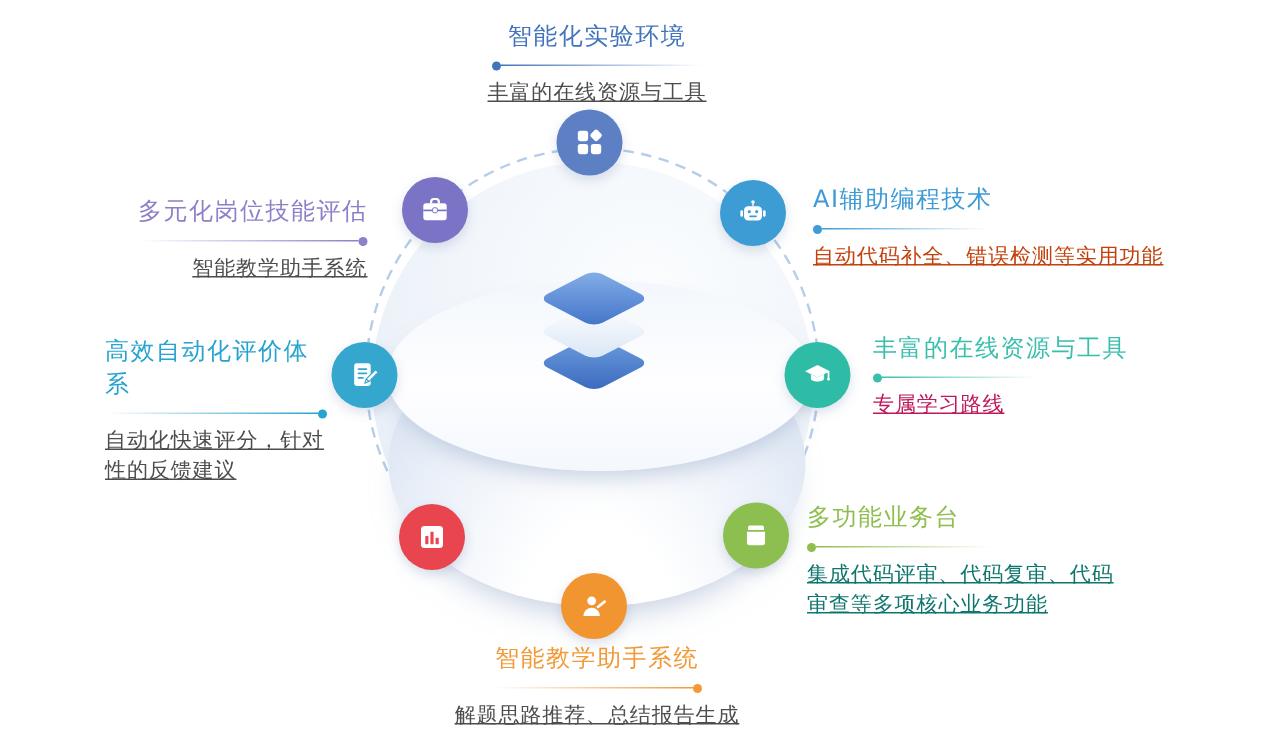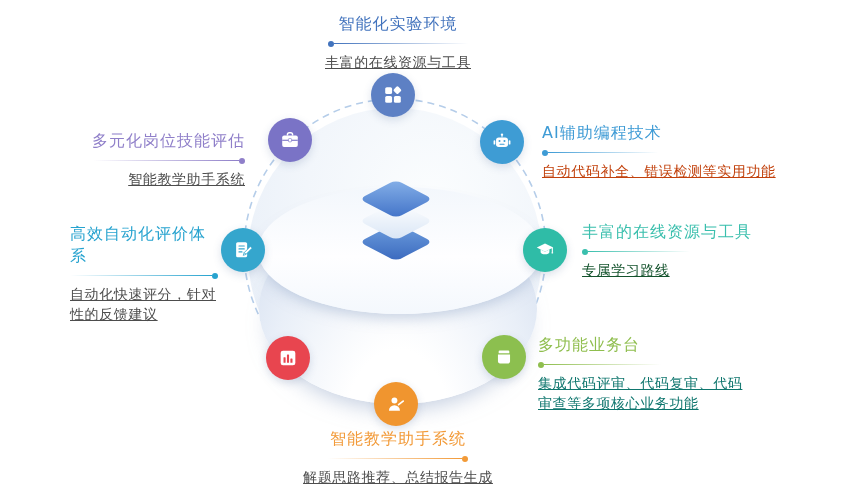--- a/index.html
+++ b/index.html
@@ -210,21 +210,21 @@
     </div>
     <div class="node-desc" style="color: rgb(77, 77, 77);">自动化快速评分，针对性的反馈建议</div>
   </div>
 
   <div class="node-block pos-block-r" style="color: rgb(58, 191, 173);">
     <div class="node-title">丰富的在线资源与工具</div>
     <div class="divider">
       <span class="dot"></span>
       <span class="line fade-right"></span>
     </div>
-    <div class="node-desc" style="color: #14532d;">专属学习路线</div>
+    <div class="node-desc" style="color: #be185d;">专属学习路线</div>
   </div>
 
 
   <div class="node-block pos-block-lr" style="color: rgb(143, 190, 78);">
     <div class="node-title">多功能业务台</div>
     <div class="divider">
       <span class="dot"></span>
       <span class="line fade-right"></span>
     </div>
     <div class="node-desc" style="color: #0f766e;">集成代码评审、代码复审、代码审查等多项核心业务功能</div>

